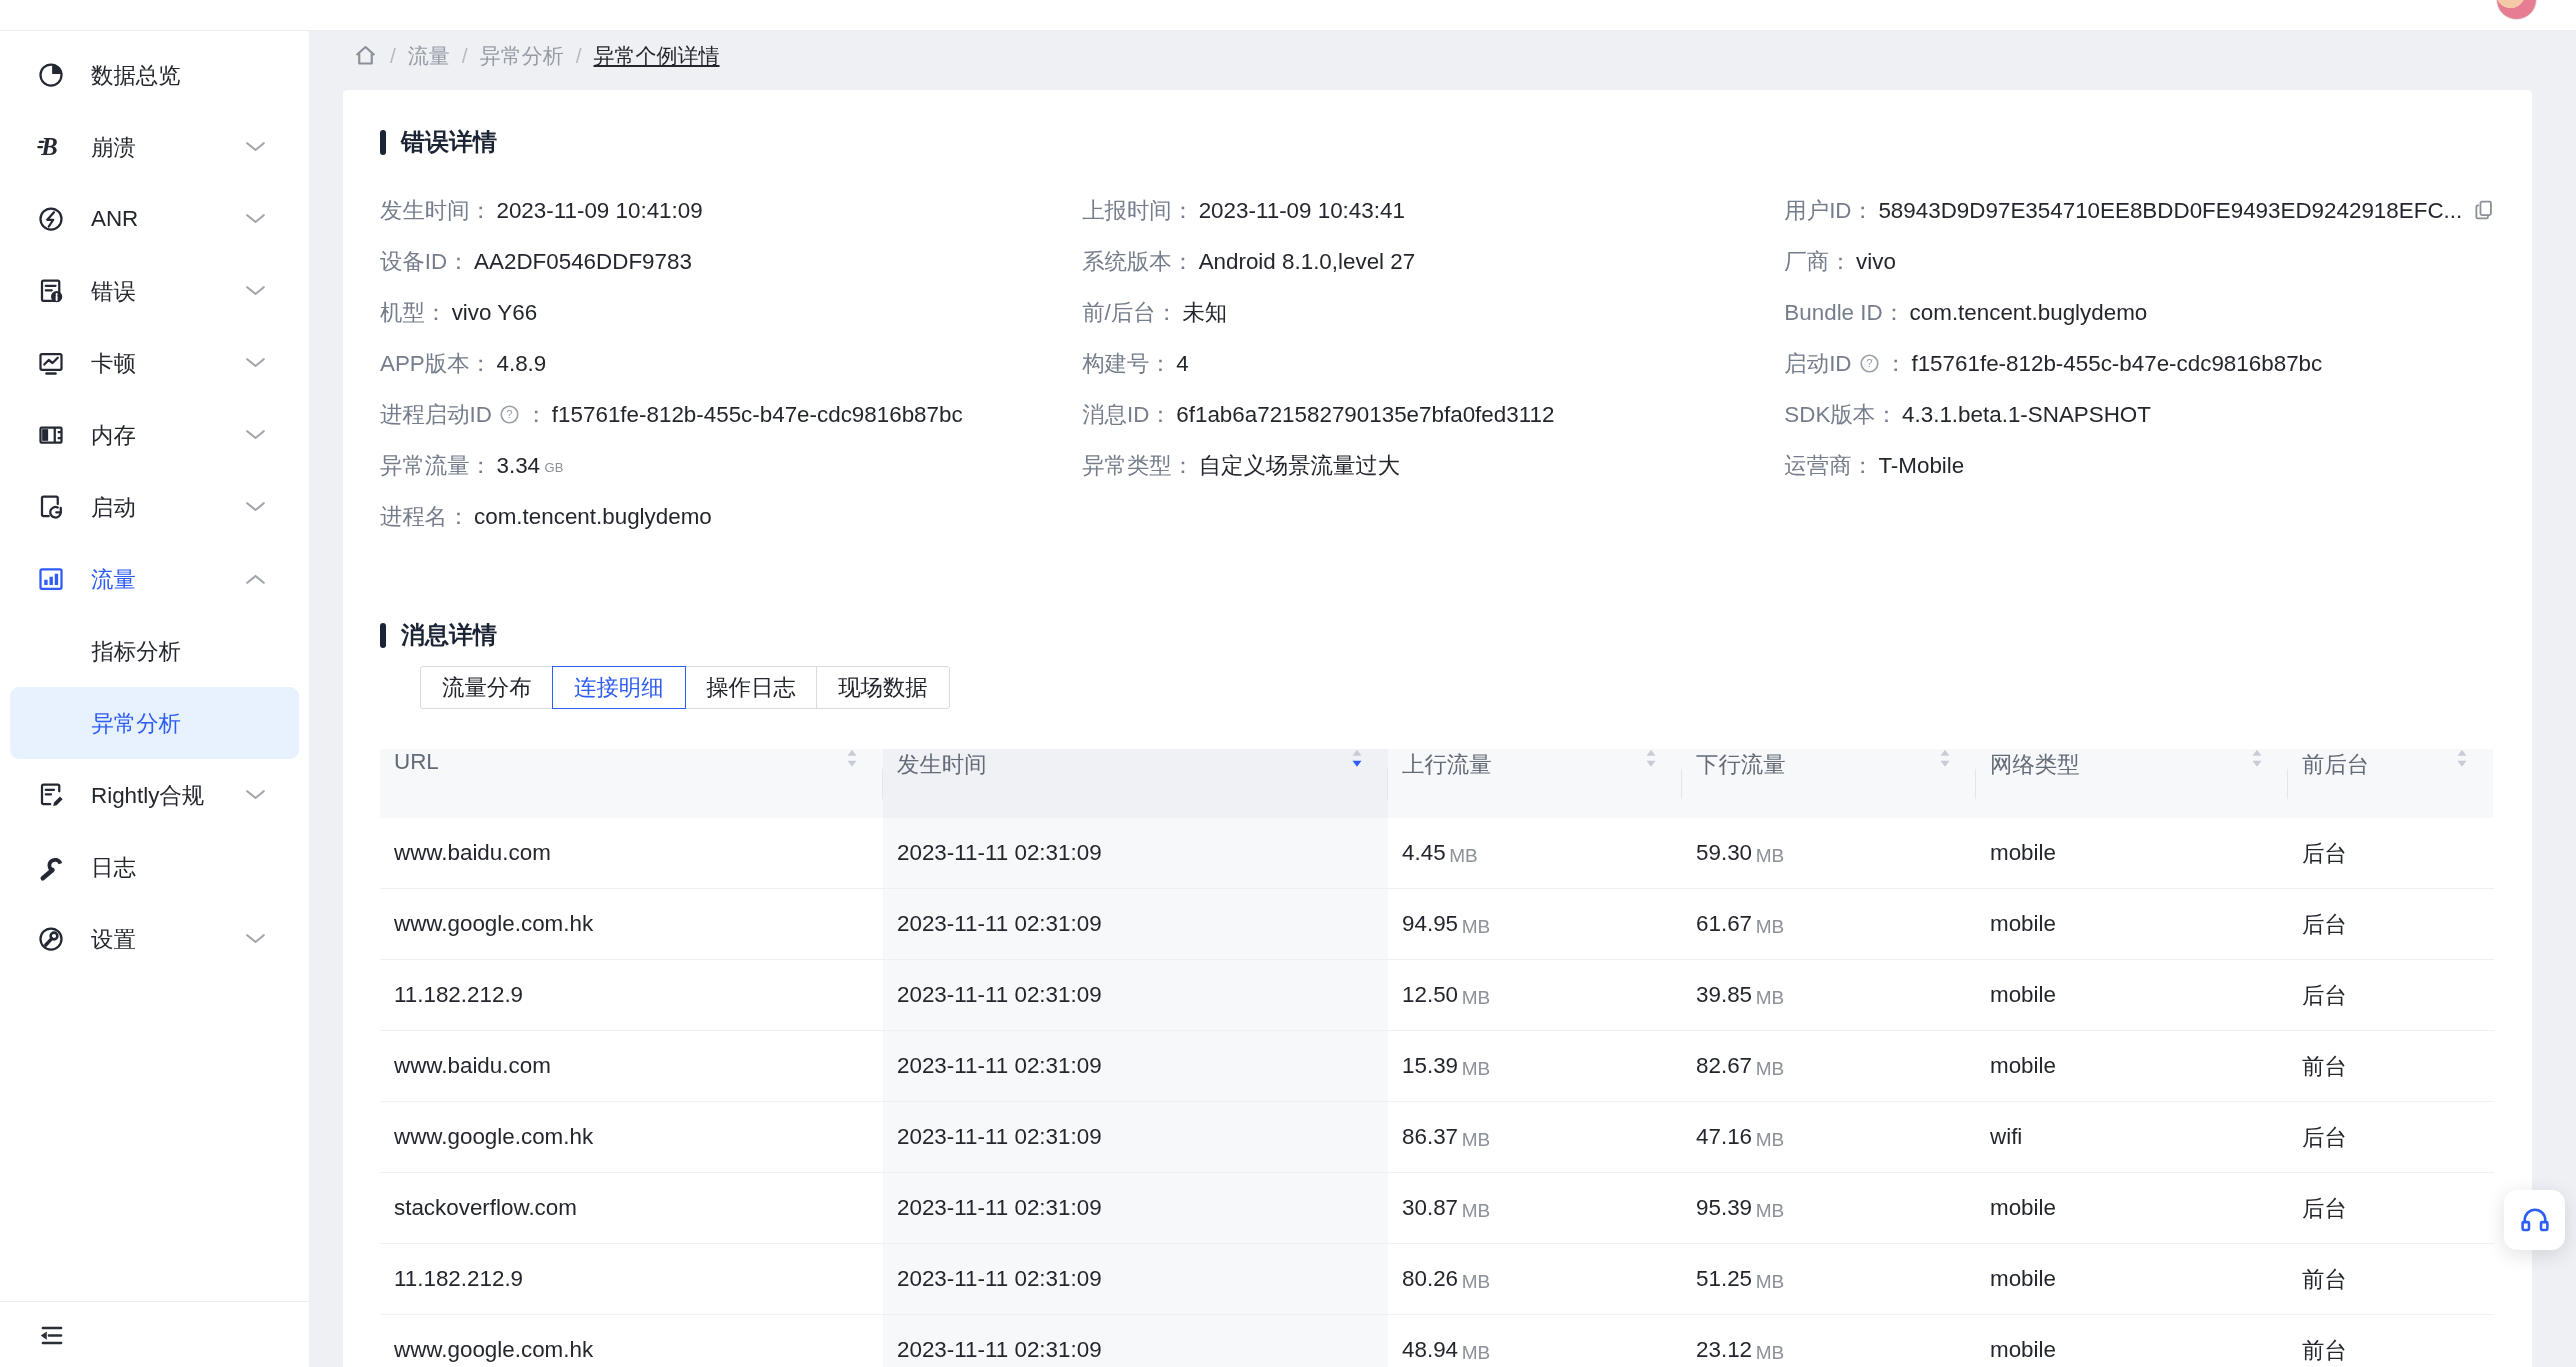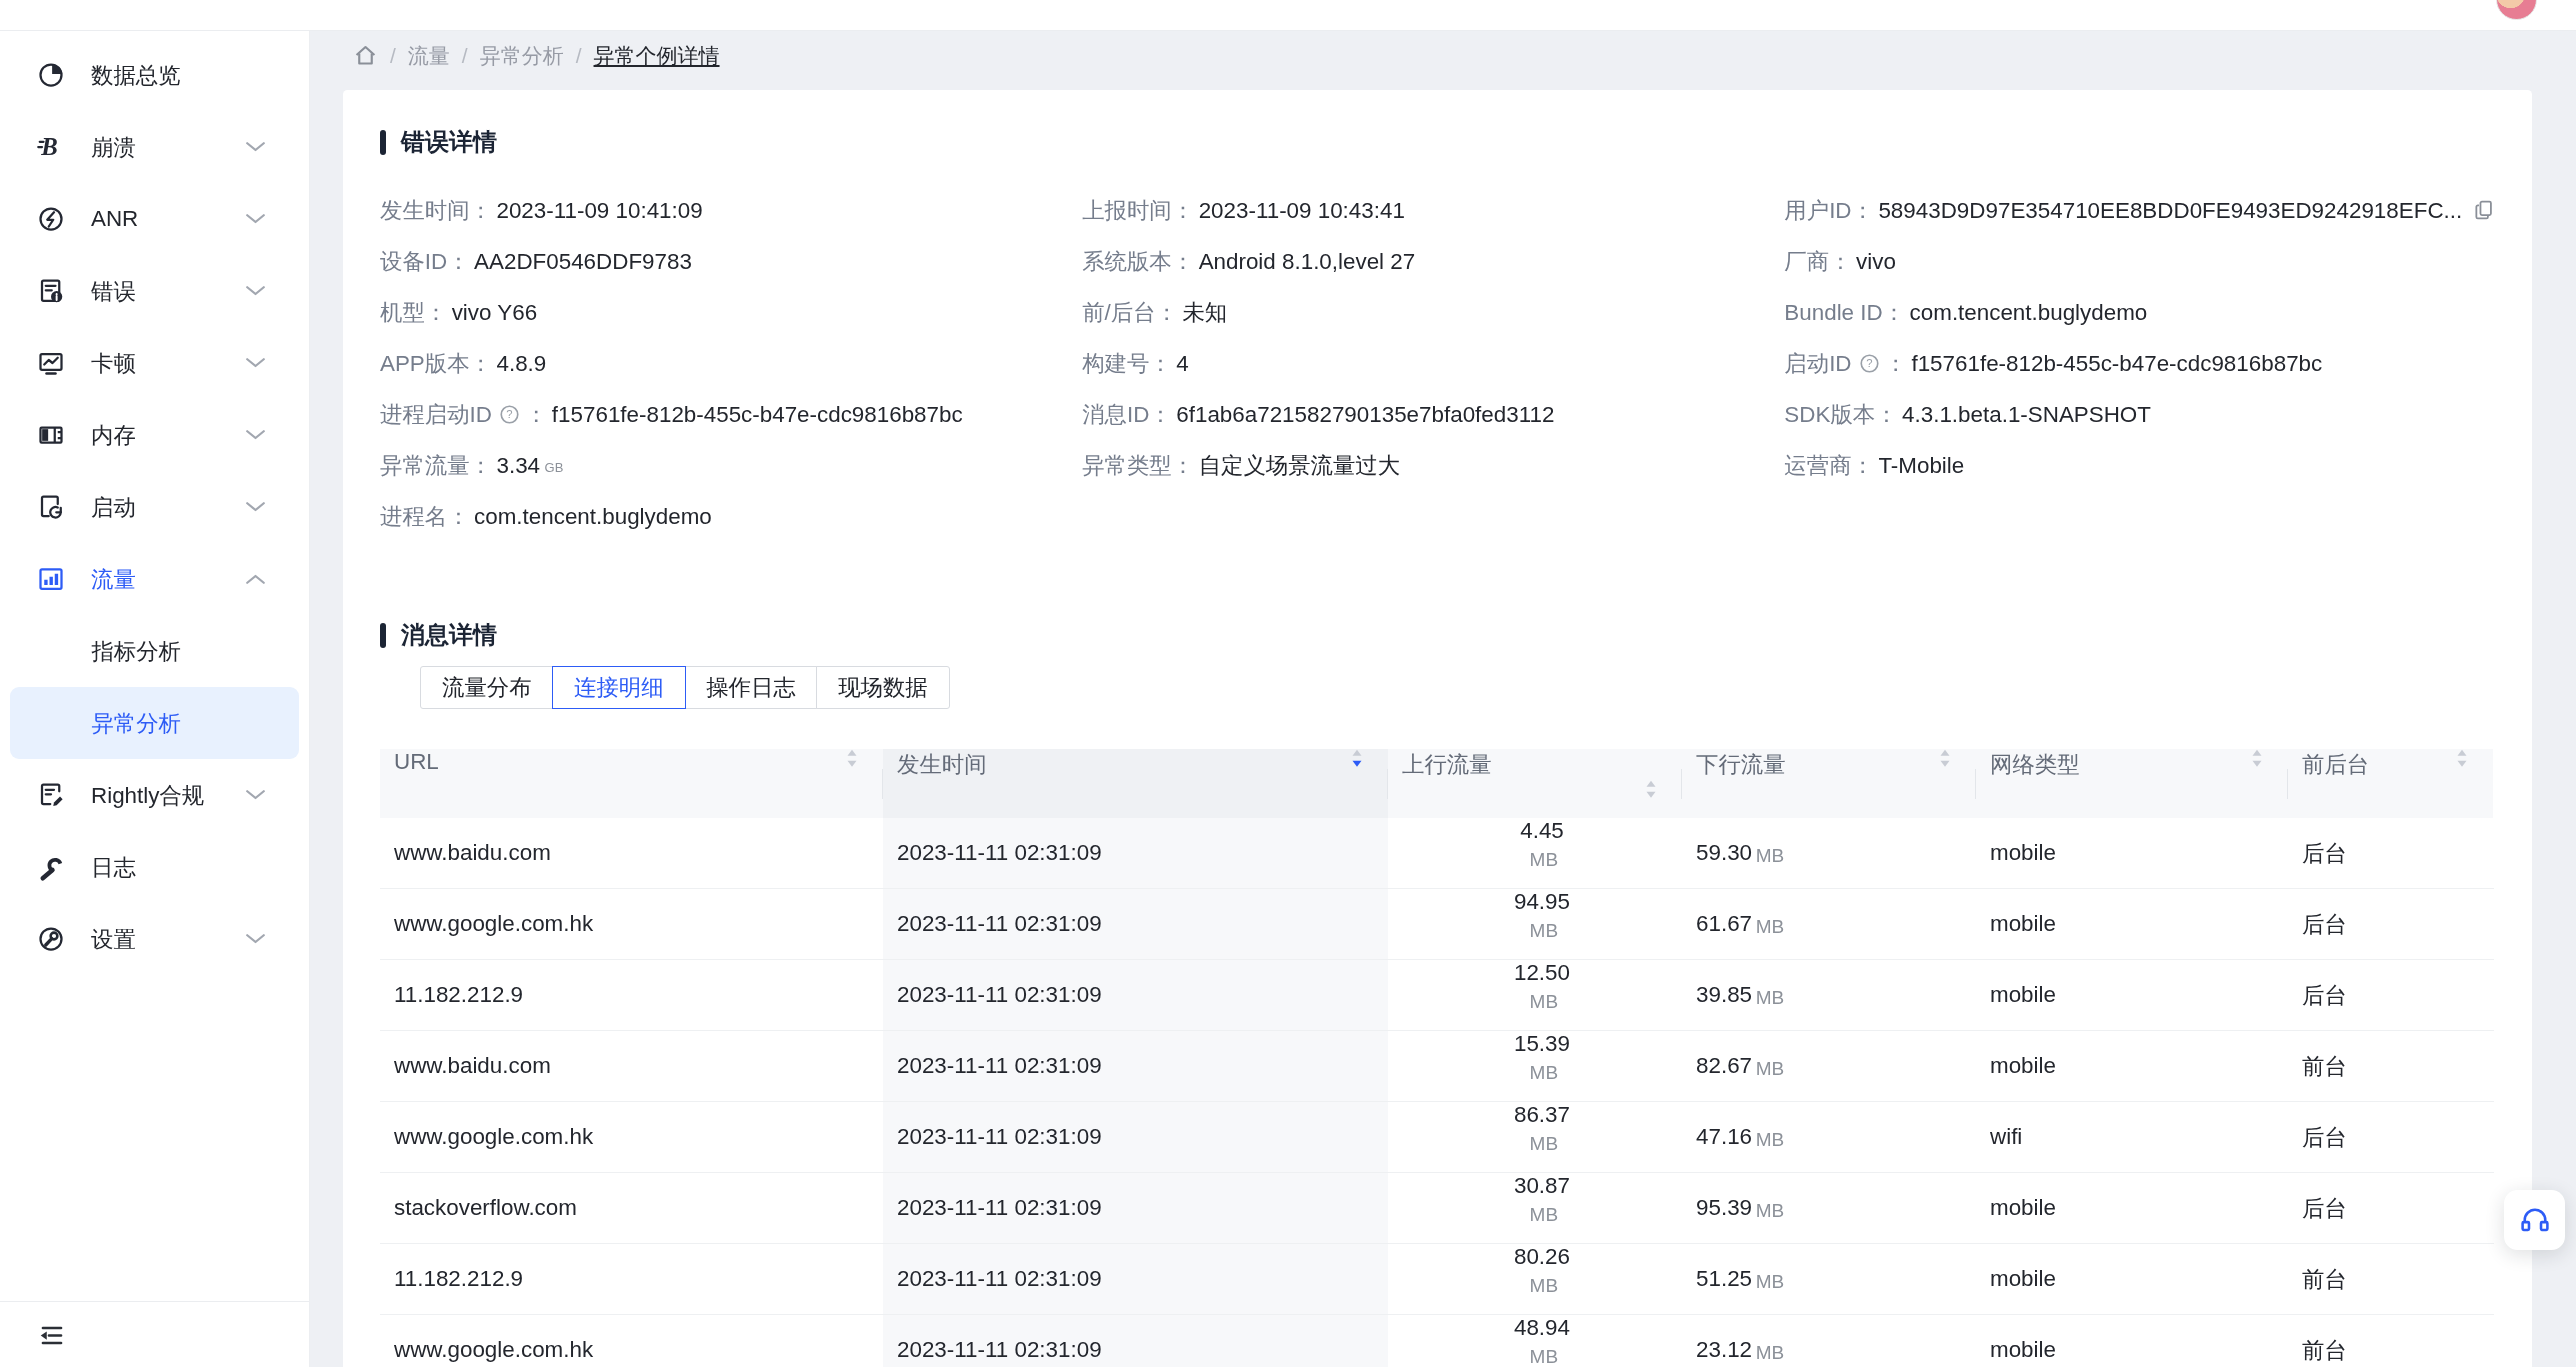--- a/index.html
+++ b/index.html
@@ -58,21 +58,21 @@
   
   .table{margin-top:40px;width:2114px;font-size:22.4px;}
   .t-head{display:flex;height:69px;}
   .t-hcell{background:#f7f8fa;display:flex;align-items:flex-start;box-sizing:border-box;padding-left:14px;color:#646b78;position:relative;cursor:pointer;}
   .t-hcell.sorted{background:#eff1f4;}
   .t-hcell:not(:last-child)::after{content:"";position:absolute;right:0;top:19.4px;width:0.7px;height:30px;background:#e3e6ea;}
   .sorter{margin-left:auto;margin-right:25px;display:flex;flex-direction:column;gap:3px;align-items:center;}
   .t-body .t-row{display:flex;height:70px;border-bottom:0.7px solid #eef0f2;}
   .t-cell{display:flex;align-items:center;box-sizing:border-box;padding-left:14px;color:#23262d;}
   .t-cell.time{background:#f7f8fa;}
-  .cw0{width:503px;}.cw1{width:505px;}.cw2{width:294px;flex-direction:column;}.cw3{width:294px;}.cw4{width:312px;}.cw5{width:205px;}
+  .cw0{width:503px;}.cw1{width:505px;}.cw2{width:294px;}.cw3{width:294px;}.cw4{width:312px;}.cw5{width:205px;}
   .munit{font-size:19px;color:#8c9199;margin-left:3.7px;margin-top:4.5px;}
   
   .fab{position:absolute;left:2504px;top:1190px;width:61px;height:60px;background:#fff;border-radius:13.4px;
        box-shadow:0 4.5px 19.4px rgba(31,35,41,.14);display:flex;align-items:center;justify-content:center;cursor:pointer;z-index:10;}
   svg{display:block;}
 </style>
 </head>
 <body>
 
 <div class="topbar">

